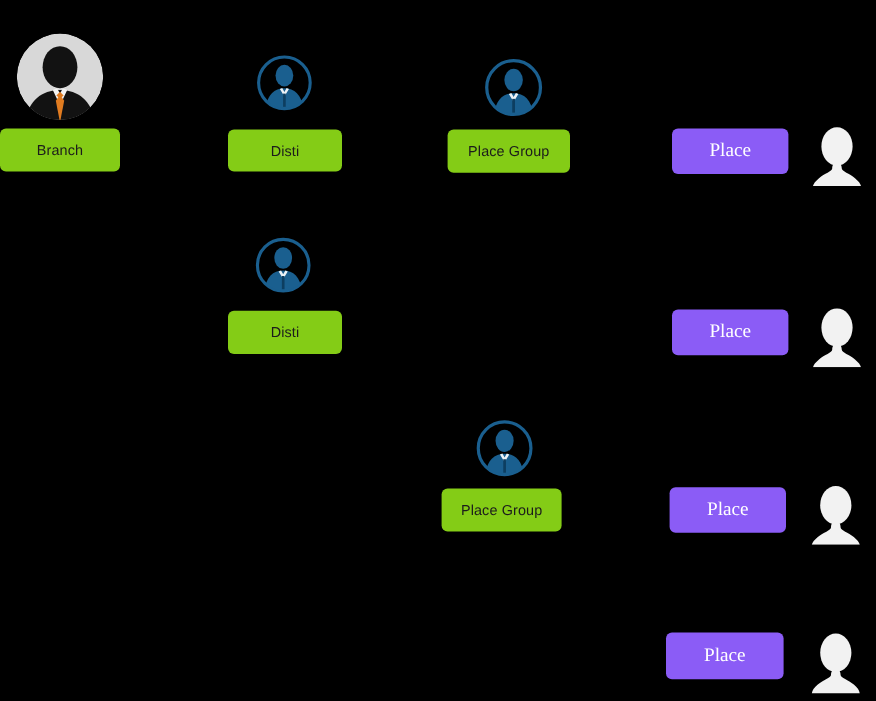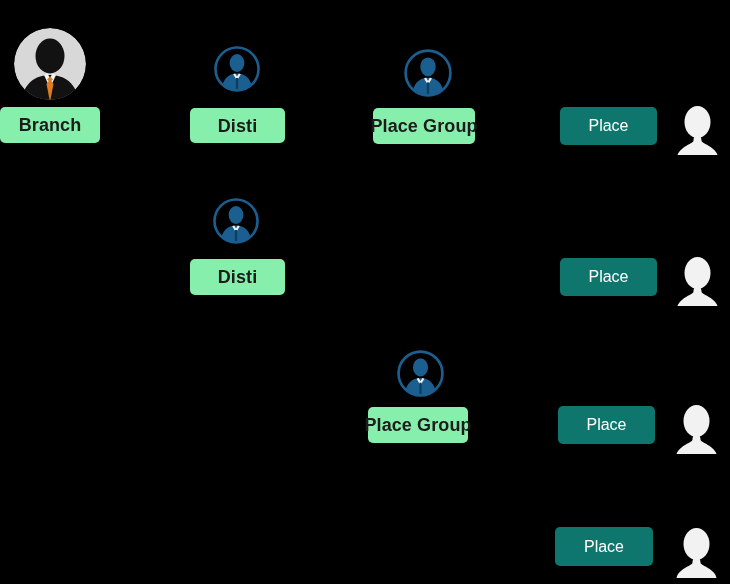--- a/index.html
+++ b/index.html
@@ -10,42 +10,41 @@
     font-family: "Liberation Sans", sans-serif;
   }
   #canvas { position: relative; width: 730px; height: 584px; background: #000000; }
 
   
   .node { position: absolute; }
 
   
   .label-box {
     position: absolute;
-    background: #86efac;
+    background: #84cc16;
     color: #1c1c1c;
     border-radius: 5px;
-    font-size: 18px;
+    font-size: 12px;
     line-height: 1;
     display: flex;
     align-items: center;
     justify-content: center;
     white-space: nowrap;
     letter-spacing: .1px;
-    font-weight: bold;
   }
 
   
   .place-btn {
     position: absolute;
-    background: #0f766e;
+    background: #8b5cf6;
     color: #ffffff;
     border: none;
     border-radius: 5px;
     font-size: 16px;
-    font-family: Liberation Sans, sans-serif;
+    font-family: Liberation Serif, serif;
     line-height: 1;
     display: flex;
     align-items: center;
     justify-content: center;
     white-space: nowrap;
     cursor: pointer;
   }
 
   
   .icon-holder { position: absolute; display: block; }

